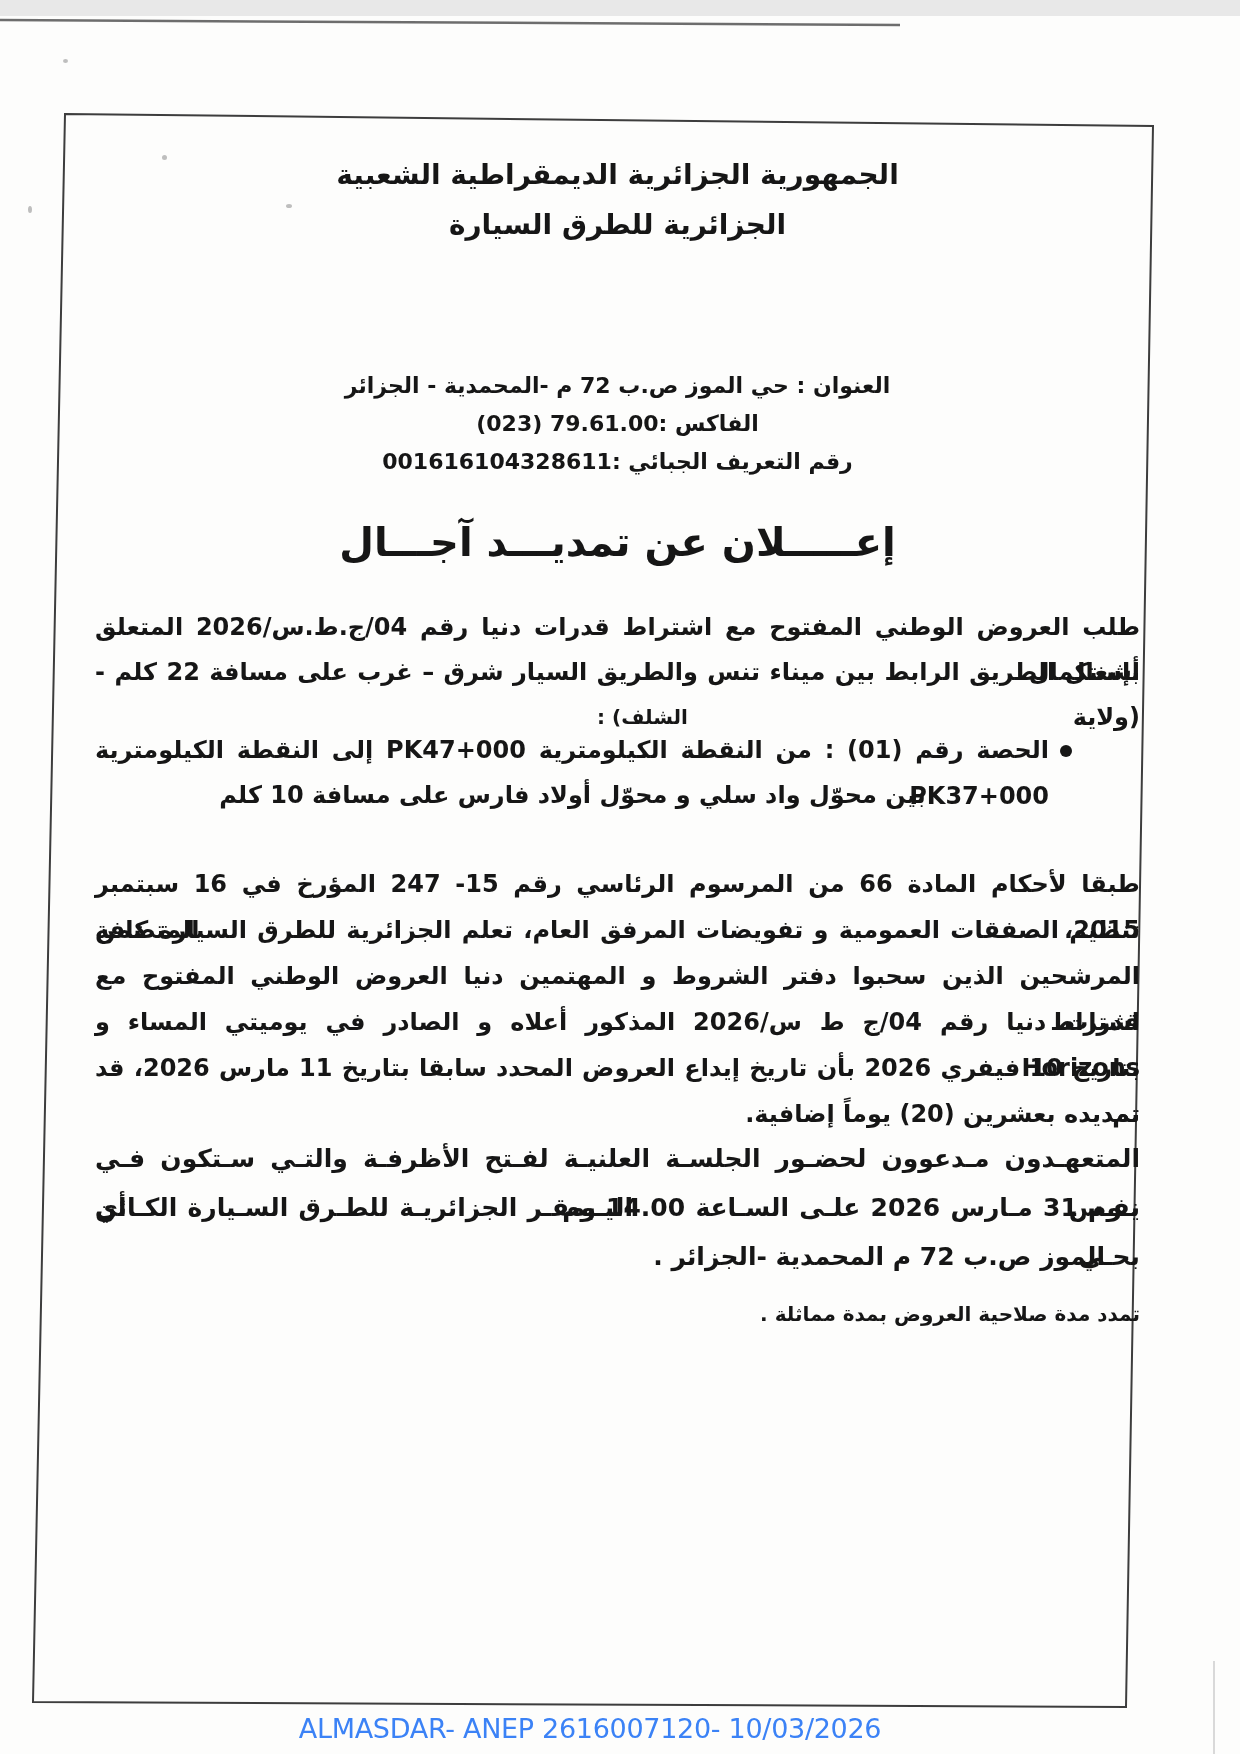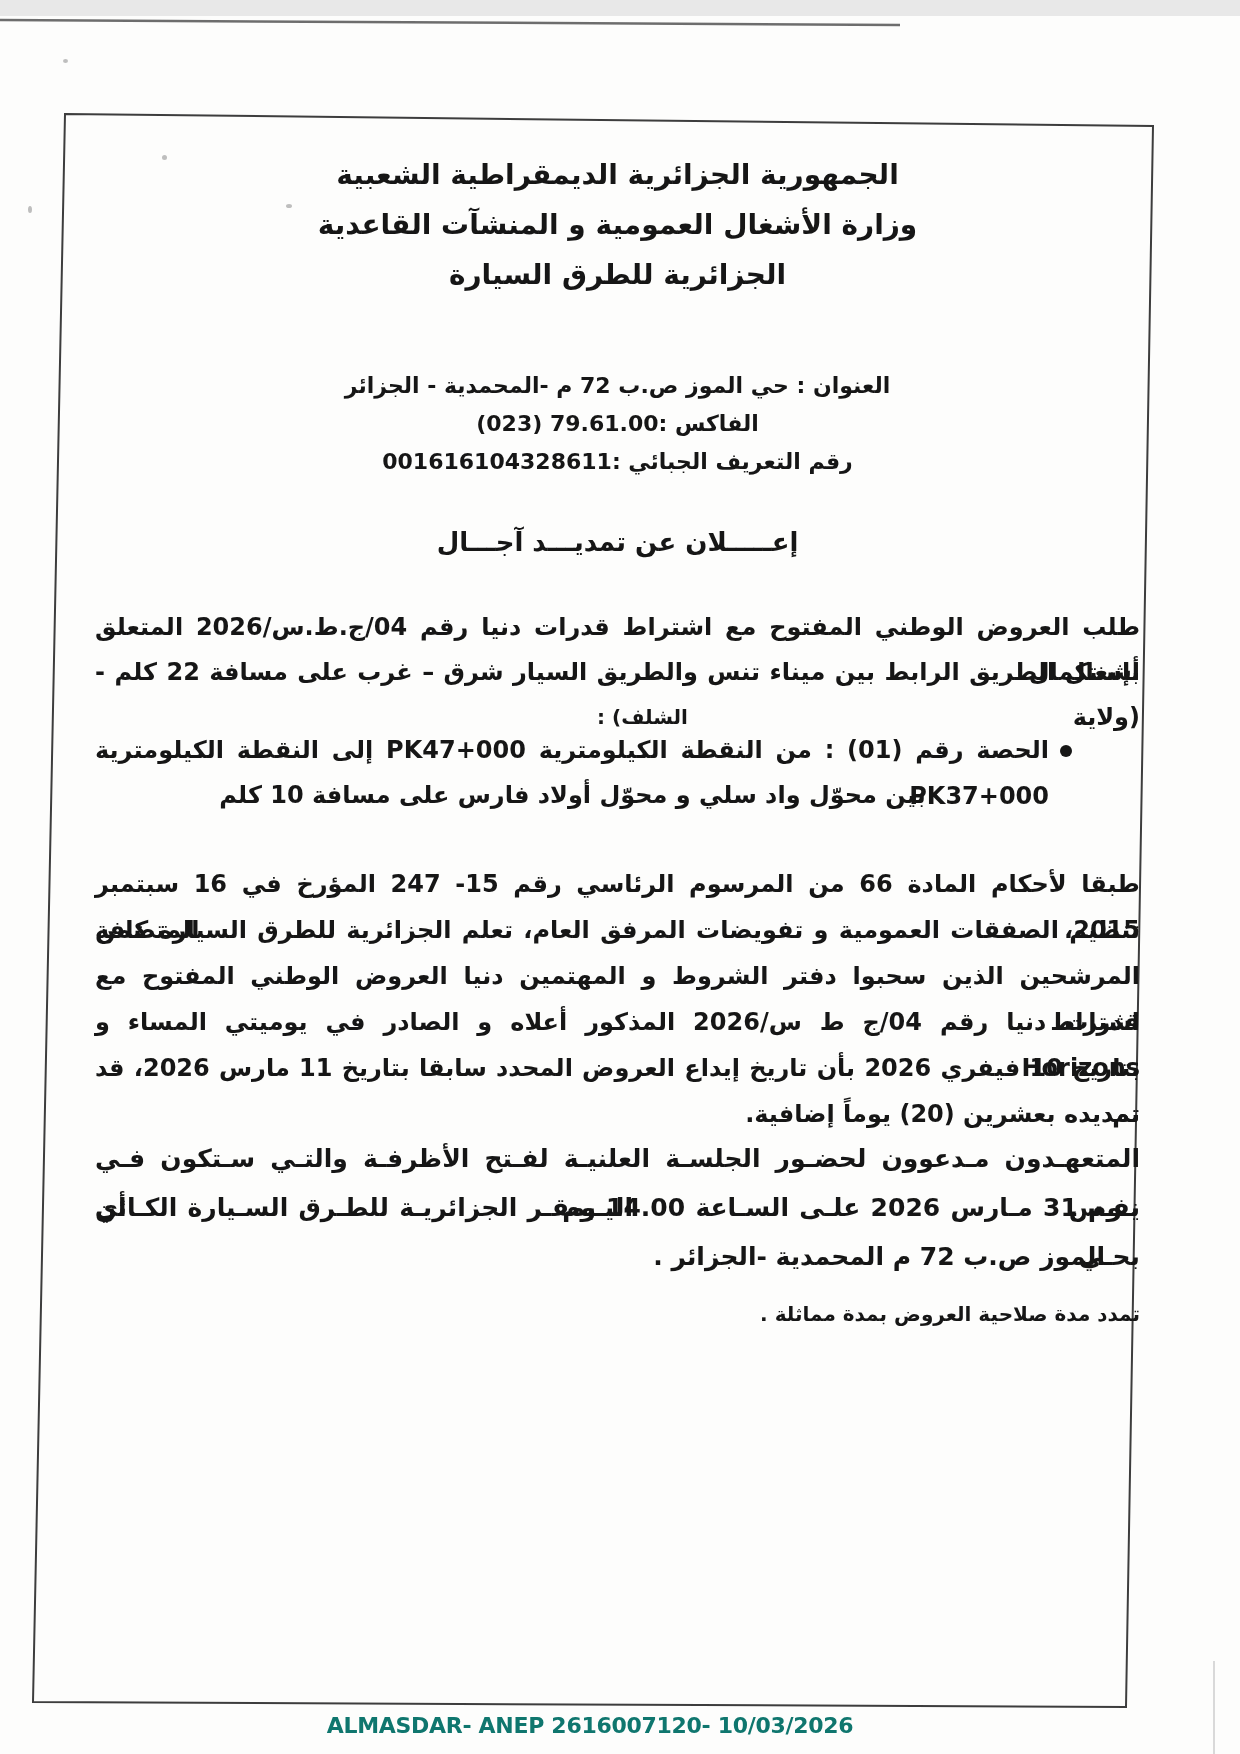--- a/index.html
+++ b/index.html
@@ -14,57 +14,56 @@
     overflow:hidden;
   }
   .frame-svg{position:absolute;left:0;top:0;width:1240px;height:1754px;pointer-events:none;}
   .content{position:absolute;left:95px;top:0;width:1045px;direction:rtl;}
   .abs{position:absolute;left:0;width:100%;}
   .center{text-align:center;}
   .just{text-align:justify;text-align-last:justify;}
   .right{text-align:right;}
   .header-block{top:134px;font-size:28px;line-height:50px;}
   .contact-block{top:351px;font-size:22px;line-height:38px;}
-  .doc-title{top:498px;font-size:26px;line-height:56px;letter-spacing:.5px;}
+  .doc-title{top:498px;font-size:40px;line-height:56px;letter-spacing:.5px;}
   .intro-1{top:589px;font-size:24px;line-height:45px;}
   .intro-2{top:634px;font-size:24px;line-height:45px;}
   .intro-3{top:679px;font-size:20px;line-height:45px;padding-left:50px;box-sizing:border-box;}
   .lot-1{top:711px;font-size:24px;line-height:46px;padding-right:91px;box-sizing:border-box;}
   .lot-2{top:757px;font-size:24px;line-height:45px;padding-right:90px;box-sizing:border-box;}
   .bullet-dot{position:absolute;left:1060px;top:729px;width:12px;height:12px;border-radius:50%;background:#161616;}
   .body-block{top:845px;font-size:24px;}
   .body-block .bl{height:46px;line-height:46px;}
   .invite-block{top:1118px;font-size:25px;}
   .invite-block .il{height:49px;line-height:49px;}
   .invite-last{padding-left:0;padding-right:35px;box-sizing:border-box;}
   .closing-line{top:1277px;font-size:20px;line-height:42px;padding-left:135px;box-sizing:border-box;text-align:right;direction:rtl;}
   .closing-inner{display:inline-block;}
   .footer-line{
     position:absolute;top:1697px;left:0;width:1180px;
     text-align:center;direction:ltr;
-    font-size:22px;font-weight:bold;letter-spacing:-0.3px;color:#0f766e;
+    font-size:27px;font-weight:normal;letter-spacing:-0.3px;color:#3b82f6;
   }
   .speck{position:absolute;background:#8a8a8a;opacity:.55;border-radius:50%;}
   .streak{position:absolute;left:1213px;top:1645px;width:2px;height:95px;background:#d9d9d9;}
 </style>
 </head>
 <body>
 
 <div class="page">
 
   <svg class="frame-svg" viewBox="0 0 1240 1754" xmlns="http://www.w3.org/2000/svg">
     <polygon points="65,98 1153,110 1126,1691 33,1686" fill="none" stroke="#3d3d3d" stroke-width="2"></polygon>
     <line x1="0" y1="4" x2="900" y2="9" stroke="#555" stroke-width="2.5" opacity="0.85"></line>
   </svg>
 
   <div class="content">
 
     <div class="abs header-block center">
       <div>الجمهورية الجزائرية الديمقراطية الشعبية</div>
-      <div>وزارة الأشغال العمومية و المنشآت القاعدية</div>
       <div>الجزائرية للطرق السيارة</div>
     </div>
 
     <div class="abs contact-block center">
       <div>العنوان : حي الموز ص.ب 72 م -المحمدية - الجزائر</div>
       <div>الفاكس   :79.61.00 (023)</div>
       <div>رقم التعريف الجبائي :001616104328611</div>
     </div>
 
     <div class="abs doc-title center">إعـــــلان عن تمديـــد آجـــال</div>

